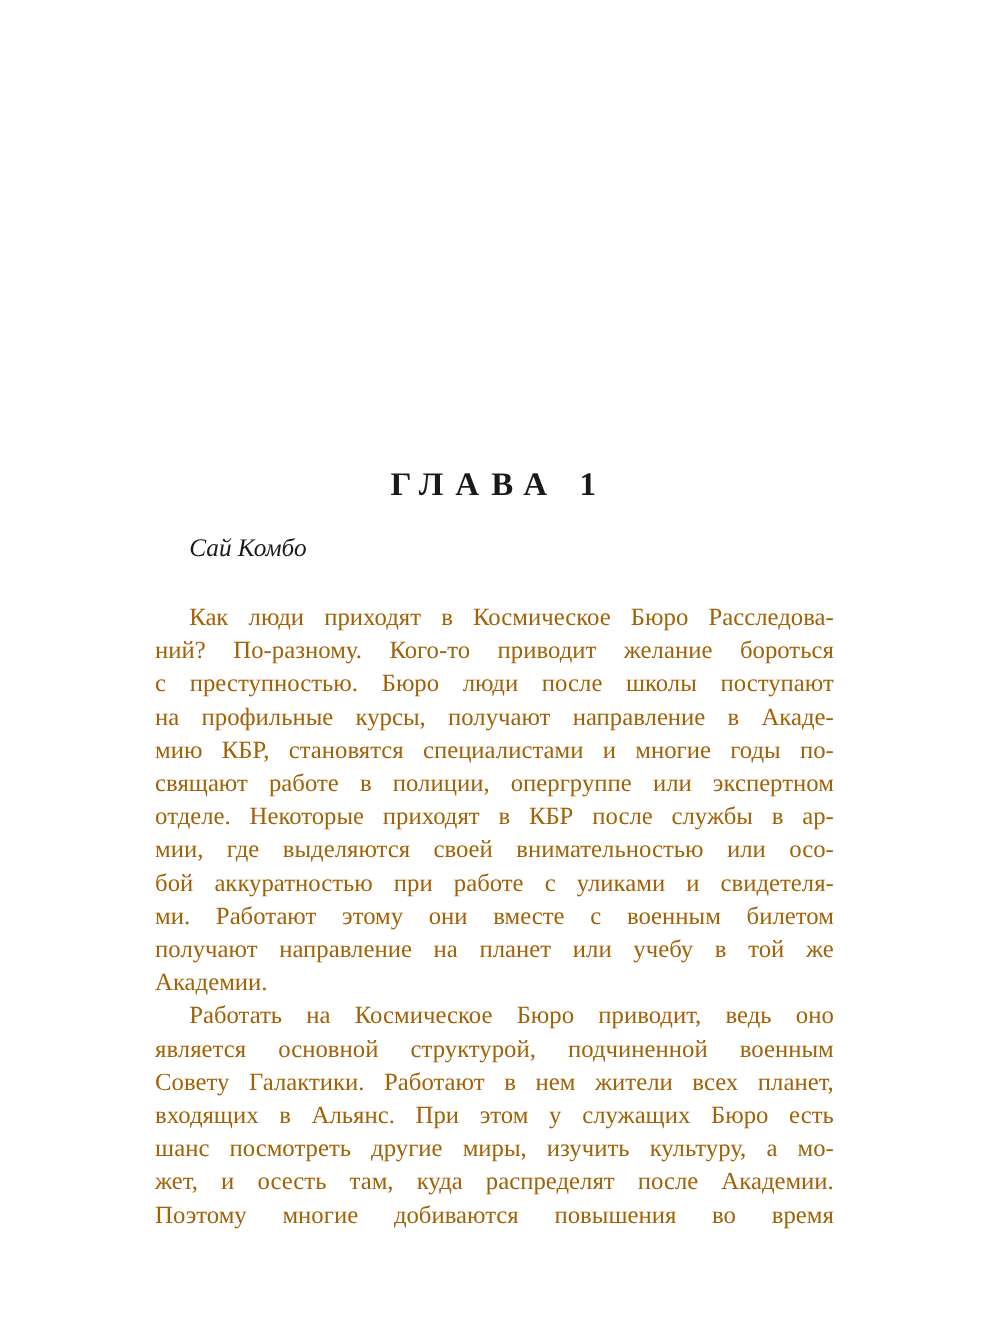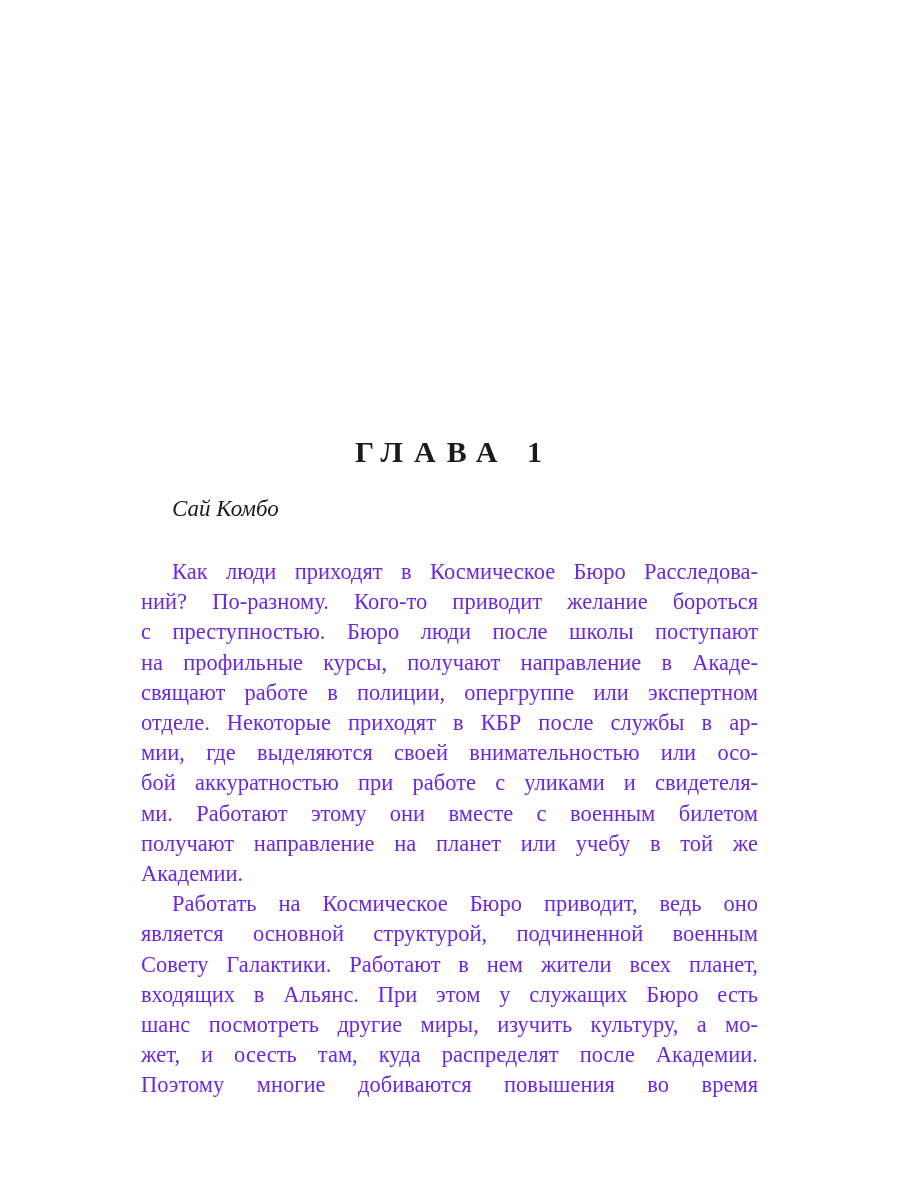--- a/index.html
+++ b/index.html
@@ -10,21 +10,21 @@
     body {
       width: 900px;
       height: 1200px;
       position: relative;
       overflow: hidden;
       color: #1a1a1a;
       font-family: "Liberation Serif", "DejaVu Serif", serif;
     }
     .page {
       position: absolute;
-      left: 0; top: 12px;
+      left: 0; top: 1px;
       width: 900px; height: 1049px;
     }
     .chapter-title {
       position: absolute;
       top: 420px;
       left: 0;
       width: 900px;
       text-align: center;
       font-family: "Liberation Serif", "DejaVu Serif", serif;
       font-size: 30px;
@@ -51,21 +51,21 @@
       left: 141px;
       width: 617px;
     }
     .para {
       margin: 0;
       font-family: "Liberation Serif", "DejaVu Serif", serif;
       font-size: 22.5px;
       line-height: 30.2px;
       text-align: justify;
       text-indent: 31px;
-      color: #6d28d9;
+      color: #a16207;
     }
     .line {
       display: block;
       text-align: justify;
       text-align-last: justify;
       white-space: nowrap;
     }
     .line.last {
       text-align-last: left;
     }
@@ -82,20 +82,21 @@
 
   <div class="pov-heading">Сай Комбо</div>
 
   <div class="body-text">
 
     <div class="para" style="text-indent:0">
       <span class="line indent">Как люди приходят в Космическое Бюро Расследова-</span>
       <span class="line">ний? По-разному. Кого-то приводит желание бороться</span>
       <span class="line">с преступностью. Бюро люди после школы поступают</span>
       <span class="line">на профильные курсы, получают направление в Акаде-</span>
+      <span class="line">мию КБР, становятся специалистами и многие годы по-</span>
       <span class="line">свящают работе в полиции, опергруппе или экспертном</span>
       <span class="line">отделе. Некоторые приходят в КБР после службы в ар-</span>
       <span class="line">мии, где выделяются своей внимательностью или осо-</span>
       <span class="line">бой аккуратностью при работе с уликами и свидетеля-</span>
       <span class="line">ми. Работают этому они вместе с военным билетом</span>
       <span class="line">получают направление на планет или учебу в той же</span>
       <span class="line last">Академии.</span>
     </div>
 
     <div class="para" style="text-indent:0">

